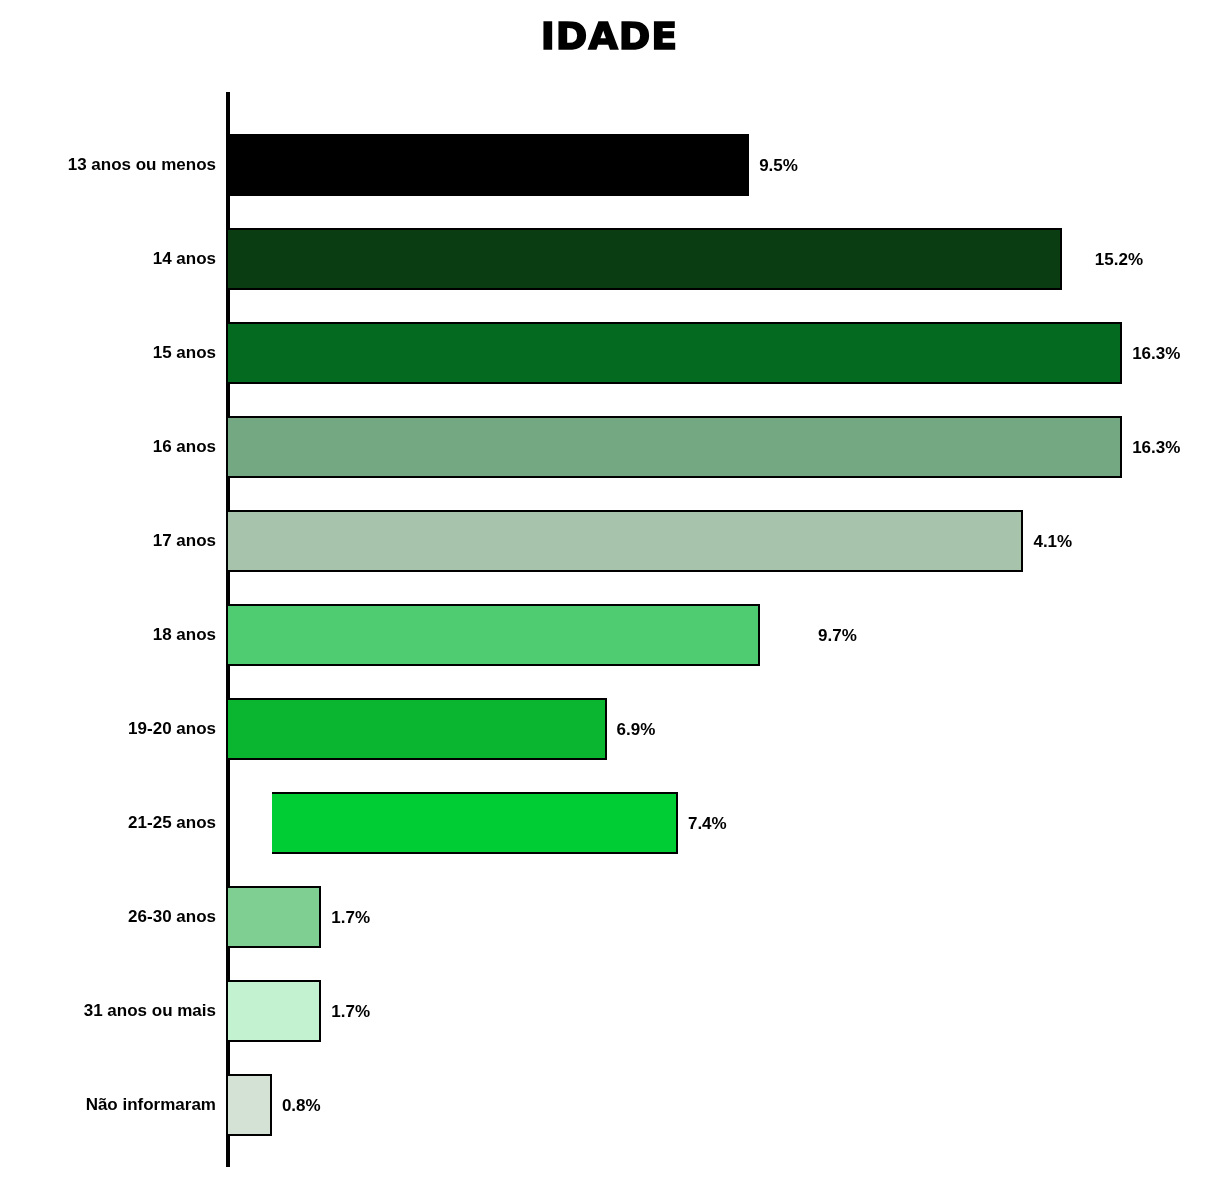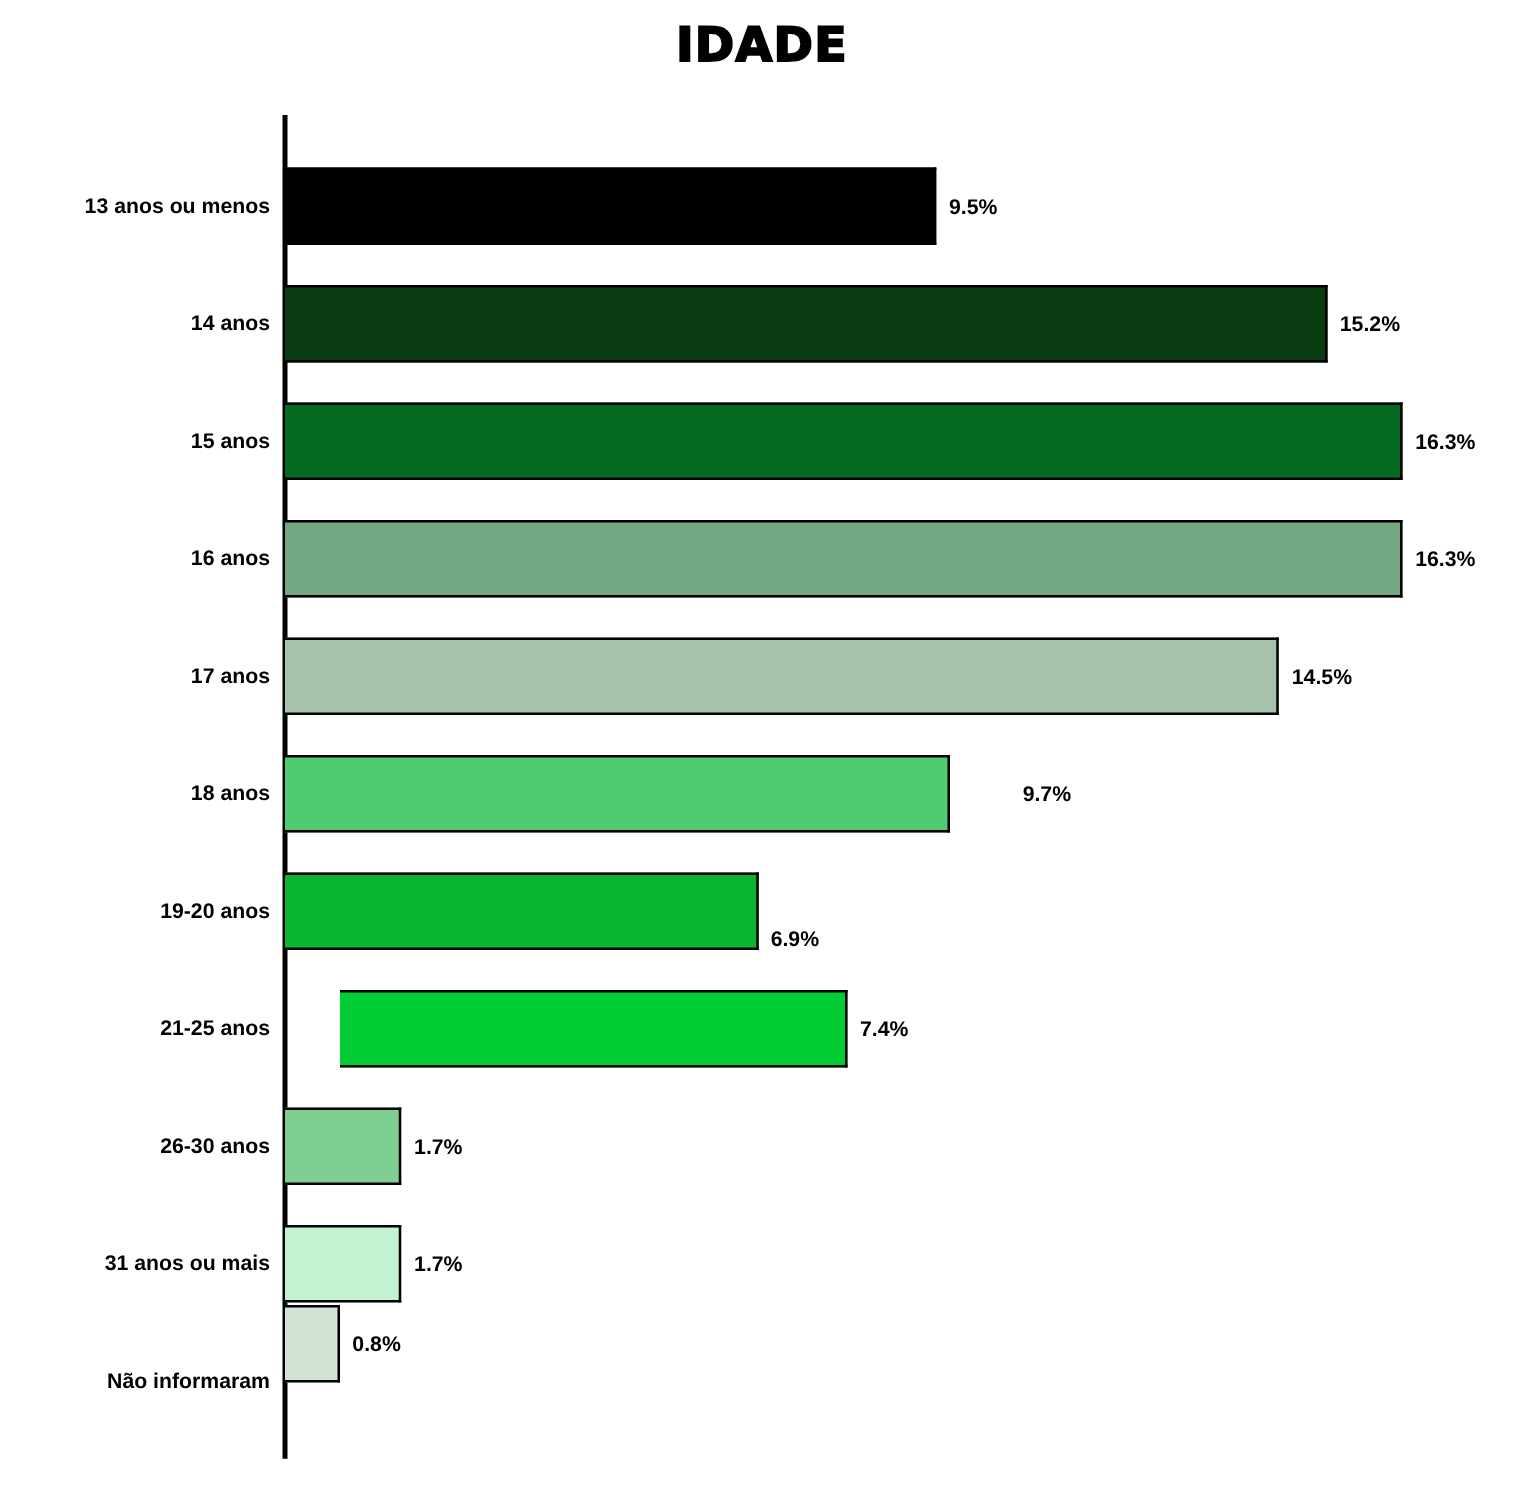--- a/index.html
+++ b/index.html
@@ -91,57 +91,57 @@
 
   <div id="chart-title">IDADE</div>
 
   <div id="y-axis-line"></div>
 
   <div id="plot-area">
       <div class="bar-row" style="top: 42px;">
         <div class="bar" style="width: 521.143px; background: rgb(0, 0, 0); border-color: rgb(0, 0, 0);"></div>
         <span class="bar-value">9.5%</span>
       </div>
-      <div class="bar-row" style="top: 136px;">
+      <div class="bar-row" style="top: 136px; gap: 23px;">
         <div class="bar" style="width: 833.829px; background: rgb(11, 61, 19); border-color: rgb(0, 0, 0);"></div>
         <span class="bar-value">15.2%</span>
       </div>
       <div class="bar-row" style="top: 230px;">
         <div class="bar" style="width: 894.171px; background: rgb(4, 106, 32); border-color: rgb(0, 0, 0);"></div>
         <span class="bar-value">16.3%</span>
       </div>
       <div class="bar-row" style="top: 324px;">
         <div class="bar" style="width: 894.171px; background: rgb(115, 168, 131); border-color: rgb(0, 0, 0);"></div>
         <span class="bar-value">16.3%</span>
       </div>
       <div class="bar-row" style="top: 418px;">
         <div class="bar" style="width: 795.429px; background: rgb(167, 195, 171); border-color: rgb(0, 0, 0);"></div>
-        <span class="bar-value">14.5%</span>
+        <span class="bar-value">4.1%</span>
       </div>
       <div class="bar-row" style="top: 512px; gap: 48px;">
         <div class="bar" style="width: 532.114px; background: rgb(79, 204, 114); border-color: rgb(0, 0, 0);"></div>
         <span class="bar-value">9.7%</span>
       </div>
-      <div class="bar-row" style="top: 606px; align-items: flex-end;">
+      <div class="bar-row" style="top: 606px;">
         <div class="bar" style="width: 378.514px; background: rgb(10, 181, 47); border-color: rgb(0, 0, 0);"></div>
         <span class="bar-value">6.9%</span>
       </div>
       <div class="bar-row" style="top: 700px; margin-left: 44px;">
         <div class="bar" style="width: 405.943px; background: rgb(0, 204, 51); border-color: rgb(0, 0, 0);"></div>
         <span class="bar-value">7.4%</span>
       </div>
       <div class="bar-row" style="top: 794px;">
         <div class="bar" style="width: 93.2571px; background: rgb(127, 207, 147); border-color: rgb(0, 0, 0);"></div>
         <span class="bar-value">1.7%</span>
       </div>
       <div class="bar-row" style="top: 888px;">
         <div class="bar" style="width: 93.2571px; background: rgb(194, 242, 207); border-color: rgb(0, 0, 0);"></div>
         <span class="bar-value">1.7%</span>
       </div>
-      <div class="bar-row" style="top: 952px;">
+      <div class="bar-row" style="top: 982px;">
         <div class="bar" style="width: 43.8857px; background: rgb(212, 226, 214); border-color: rgb(0, 0, 0);"></div>
         <span class="bar-value">0.8%</span>
       </div>
     </div>
 
 <div class="cat-label" style="top: 134px;">13 anos ou menos</div>
     <div class="cat-label" style="top: 228px;">14 anos</div>
     <div class="cat-label" style="top: 322px;">15 anos</div>
     <div class="cat-label" style="top: 416px;">16 anos</div>
     <div class="cat-label" style="top: 510px;">17 anos</div>

